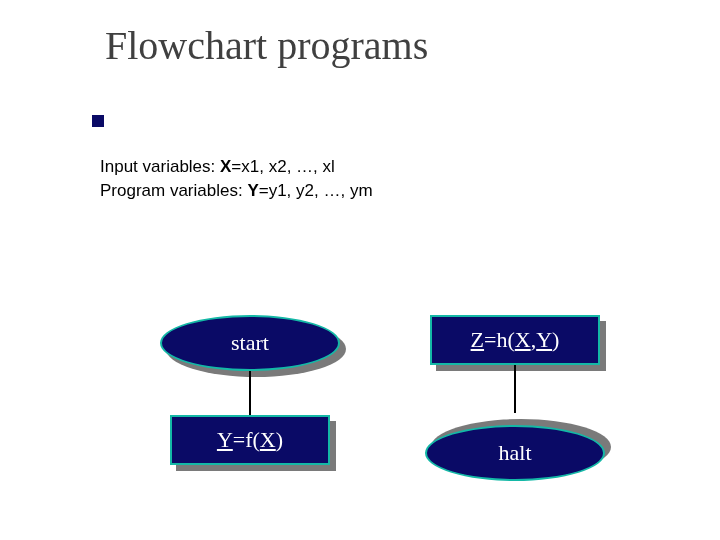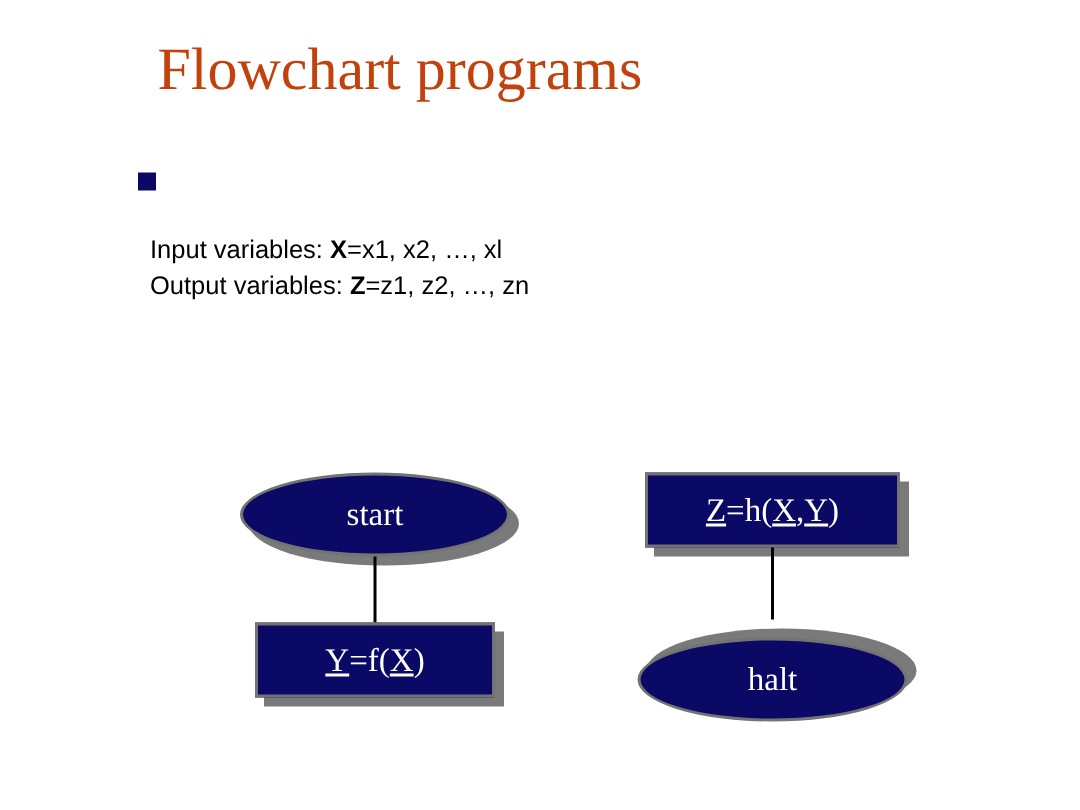--- a/index.html
+++ b/index.html
@@ -17,21 +17,21 @@
     height: 540px;
     box-sizing: border-box;
   }
   .title {
     position: absolute;
     left: 105px;
     top: 22px;
     font-family: "Times New Roman", Times, serif;
     font-size: 40px;
     font-weight: 400;
-    color: #c2410c;
+    color: #404040;
     text-align: center;
   }
   .accent {
     position: absolute;
     left: 92px;
     top: 115px;
     width: 12px;
     height: 12px;
     background: #0a0a66;
   }
@@ -49,21 +49,21 @@
   .shape-holder {
     position: absolute;
   }
   .shadow {
     position: absolute;
     background: #7a7a7a;
   }
   .box {
     position: absolute;
     background: #0a0a66;
-    border: 2px solid #737373;
+    border: 2px solid #14b8a6;
     box-sizing: border-box;
     display: flex;
     align-items: center;
     justify-content: center;
   }
   .ellipse {
     border-radius: 50%;
   }
   .shape-label {
     font-family: "Times New Roman", Times, serif;
@@ -85,21 +85,21 @@
 <div class="slide">
 
   <div class="title">Flowchart programs</div>
   <div class="accent"></div>
 
   <div class="body-text">
     <div>
       <span>Input variables: </span><span class="b">X</span><span>=x1, x2, …, xl</span>
     </div>
     <div>
-      <span>Output variables: </span><span class="b">Z</span><span>=z1, z2, …, zn</span>
+      <span>Program variables: </span><span class="b">Y</span><span>=y1, y2, …, ym</span>
     </div>
   </div>
 
   <div class="shape-holder" style="left:160px; top:315px; width:180px; height:56px;">
     <div class="shadow ellipse" style="left:6px; top:6px; width:180px; height:56px; border-radius:50%;"></div>
     <div class="box ellipse" style="left:0; top:0; width:180px; height:56px;">
       <span class="shape-label">start</span>
     </div>
   </div>
 

